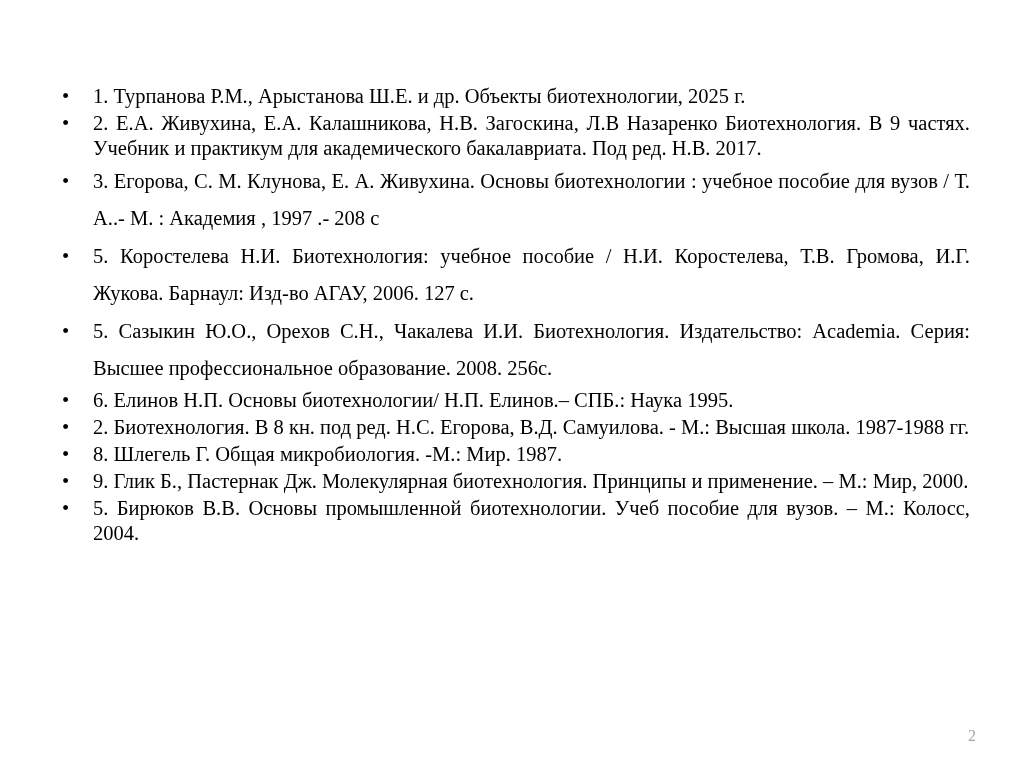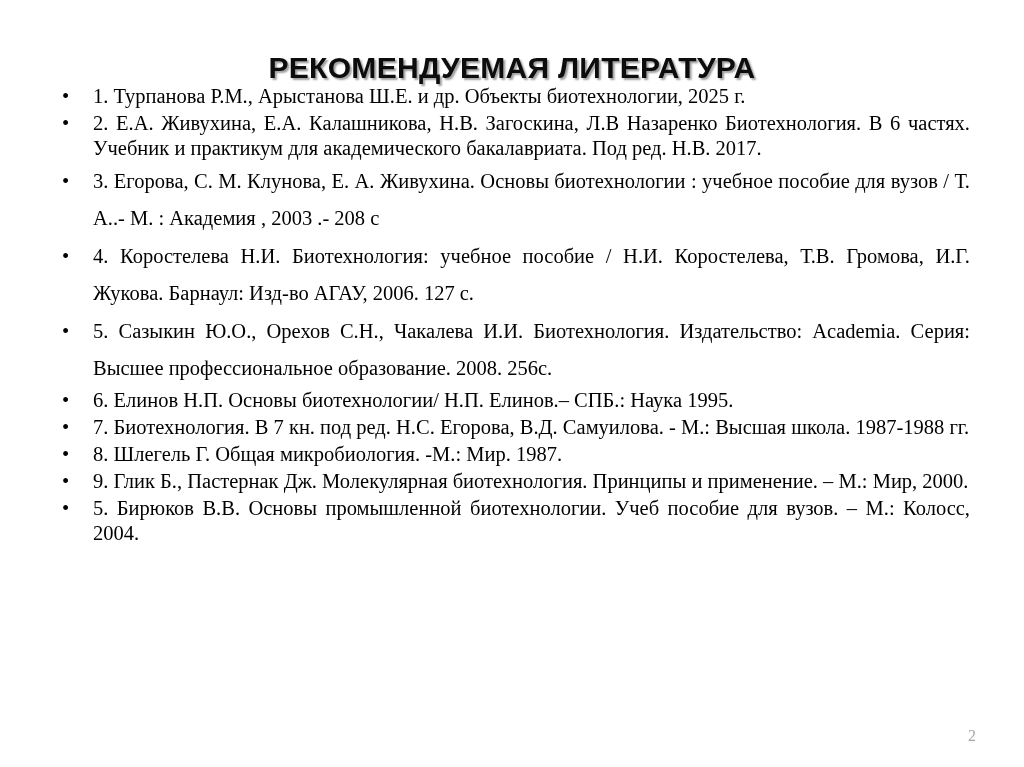--- a/index.html
+++ b/index.html
@@ -90,50 +90,49 @@
     font-size: 16px;
     line-height: 18px;
     color: #a6a6a6;
   }
 </style>
 </head>
 <body>
 
 <div class="slide">
 
-  <h1 class="slide-title">РЕКОМЕНДУЕМАЯ ЛИТЕРАТУРА</h1>
 
   <ul class="body-list">
     <li class="ref-item lead-tight">
       <span class="bullet">•</span>
       <span class="ref-text">1. Турпанова Р.М., Арыстанова Ш.Е. и др. Объекты биотехнологии, 2025 г.</span>
     </li>
     <li class="ref-item lead-tight">
       <span class="bullet">•</span>
-      <span class="ref-text">2. Е.А. Живухина, Е.А. Калашникова, Н.В. Загоскина, Л.В Назаренко Биотехнология. В 6 частях. Учебник и практикум для академического бакалавриата. Под ред. Н.В. 2017.</span>
+      <span class="ref-text">2. Е.А. Живухина, Е.А. Калашникова, Н.В. Загоскина, Л.В Назаренко Биотехнология. В 9 частях. Учебник и практикум для академического бакалавриата. Под ред. Н.В. 2017.</span>
     </li>
     <li class="ref-item lead-loose">
       <span class="bullet">•</span>
-      <span class="ref-text">3. Егорова, С. М. Клунова, Е. А. Живухина. Основы биотехнологии : учебное пособие для вузов / Т. А..- М. : Академия , 2003 .- 208 с</span>
+      <span class="ref-text">3. Егорова, С. М. Клунова, Е. А. Живухина. Основы биотехнологии : учебное пособие для вузов / Т. А..- М. : Академия , 1997 .- 208 с</span>
     </li>
     <li class="ref-item lead-loose">
       <span class="bullet">•</span>
-      <span class="ref-text">4. Коростелева Н.И. Биотехнология: учебное пособие / Н.И. Коростелева, Т.В. Громова, И.Г. Жукова. Барнаул: Изд-во АГАУ, 2006. 127 с.</span>
+      <span class="ref-text">5. Коростелева Н.И. Биотехнология: учебное пособие / Н.И. Коростелева, Т.В. Громова, И.Г. Жукова. Барнаул: Изд-во АГАУ, 2006. 127 с.</span>
     </li>
     <li class="ref-item lead-loose">
       <span class="bullet">•</span>
       <span class="ref-text">5. Сазыкин Ю.О., Орехов С.Н., Чакалева И.И. Биотехнология. Издательство: Academia. Серия: Высшее профессиональное образование. 2008. 256с.</span>
     </li>
     <li class="ref-item lead-tight">
       <span class="bullet">•</span>
       <span class="ref-text">6. Елинов Н.П. Основы биотехнологии/ Н.П. Елинов.– СПБ.: Наука 1995.</span>
     </li>
     <li class="ref-item lead-tight">
       <span class="bullet">•</span>
-      <span class="ref-text">7. Биотехнология. В 7 кн. под ред. Н.С. Егорова, В.Д. Самуилова. - М.: Высшая школа. 1987-1988 гг.</span>
+      <span class="ref-text">2. Биотехнология. В 8 кн. под ред. Н.С. Егорова, В.Д. Самуилова. - М.: Высшая школа. 1987-1988 гг.</span>
     </li>
     <li class="ref-item lead-tight">
       <span class="bullet">•</span>
       <span class="ref-text">8. Шлегель Г. Общая микробиология. -М.: Мир. 1987.</span>
     </li>
     <li class="ref-item lead-tight">
       <span class="bullet">•</span>
       <span class="ref-text">9. Глик Б., Пастернак Дж. Молекулярная биотехнология. Принципы и применение. – М.: Мир, 2000.</span>
     </li>
     <li class="ref-item lead-tight">

